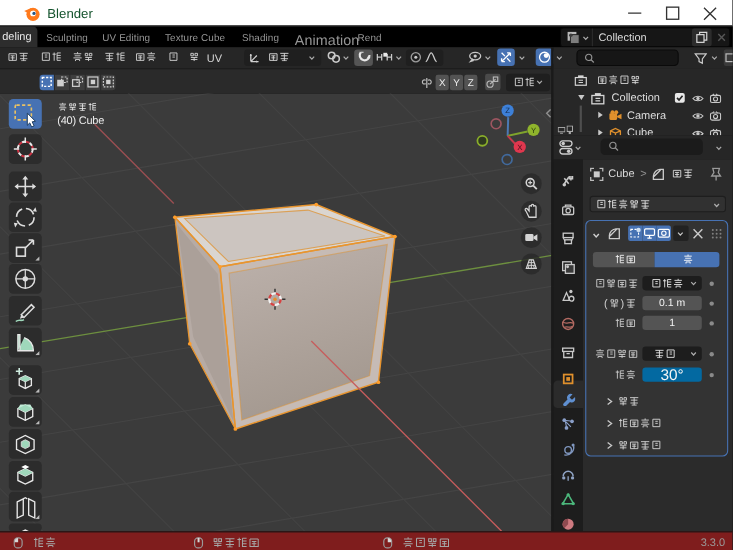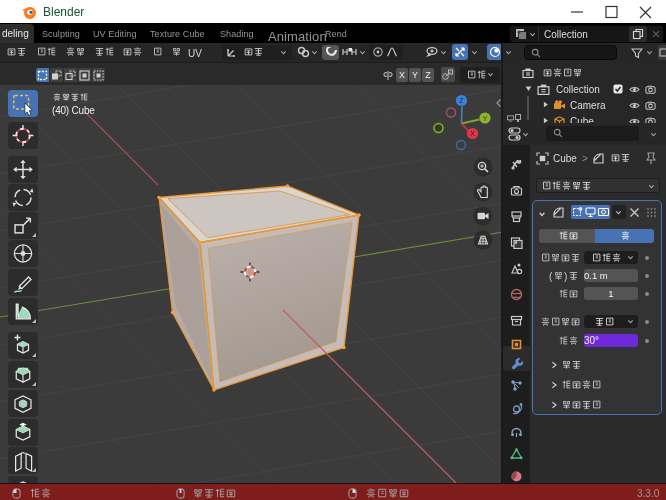--- a/index.html
+++ b/index.html
@@ -755,21 +755,21 @@
         <svg class="zc " style="width:9px;height:9px">
           <use href="#h6"></use>
         </svg>
       </div>
  <div class="ab row" style="left:34px;top:126px;color:#cdcdcd;font-size:10px">)</div>
  <div class="ab row" style="left:38px;top:126px;color:#cdcdcd">
         <svg class="zc " style="width:9px;height:9px">
           <use href="#h2"></use>
         </svg>
       </div>
- <div class="ab" style="left:54px;top:124px;width:54px;height:13px;background:#545454;border-radius:3px;text-align:left;font-size:9.5px;color:#f4f4f4;line-height:13px">0.1 m</div>
+ <div class="ab" style="left:54px;top:124px;width:54px;height:13px;background:#545454;border-radius:3px;text-align:center;font-size:9.5px;color:#f4f4f4;line-height:13px">0.1 m</div>
  <div class="ab" style="left:115px;top:129px;width:4px;height:4px;border-radius:50%;background:#8a8a8a"></div>
  <div class="ab row" style="left:28px;top:144px;color:#cdcdcd">
         <svg class="zc " style="width:9px;height:9px">
           <use href="#h4"></use>
         </svg>
         <svg class="zc " style="width:9px;height:9px">
           <use href="#h1"></use>
         </svg>
       </div>
  <div class="ab" style="left:54px;top:142px;width:54px;height:13px;background:#545454;border-radius:3px;text-align:center;font-size:9.5px;color:#f4f4f4;line-height:13px">1</div>
@@ -802,21 +802,21 @@
       </svg>
       <div class="ab" style="left:115px;top:175px;width:4px;height:4px;border-radius:50%;background:#8a8a8a"></div>
  <div class="ab row" style="left:28px;top:191px;color:#cdcdcd">
         <svg class="zc " style="width:9px;height:9px">
           <use href="#h4"></use>
         </svg>
         <svg class="zc " style="width:9px;height:9px">
           <use href="#h5"></use>
         </svg>
       </div>
- <div class="ab" style="left:54px;top:189px;width:54px;height:13px;background:#6d28d9;border-radius:3px;font-size:10px;color:#f4f4f4;line-height:13px">30°</div>
+ <div class="ab" style="left:54px;top:189px;width:54px;height:13px;background:#0369a1;border-radius:3px;text-align:center;font-size:14px;color:#f4f4f4;line-height:13px">30°</div>
  <div class="ab" style="left:115px;top:194px;width:4px;height:4px;border-radius:50%;background:#8a8a8a"></div>
  <svg class="ab" style="left:20px;top:216px;width:8px;height:8px" viewBox="0 0 10 10">
         <path d="M3 1.5 L7.5 5 L3 8.5" stroke="#c9c9c9" stroke-width="1.5" fill="none"></path>
       </svg>
  <div class="ab row" style="left:31px;top:215px;color:#d5d5d5">
         <svg class="zc " style="width:9px;height:9px">
           <use href="#h6"></use>
         </svg>
         <svg class="zc " style="width:9px;height:9px">
           <use href="#h2"></use>

